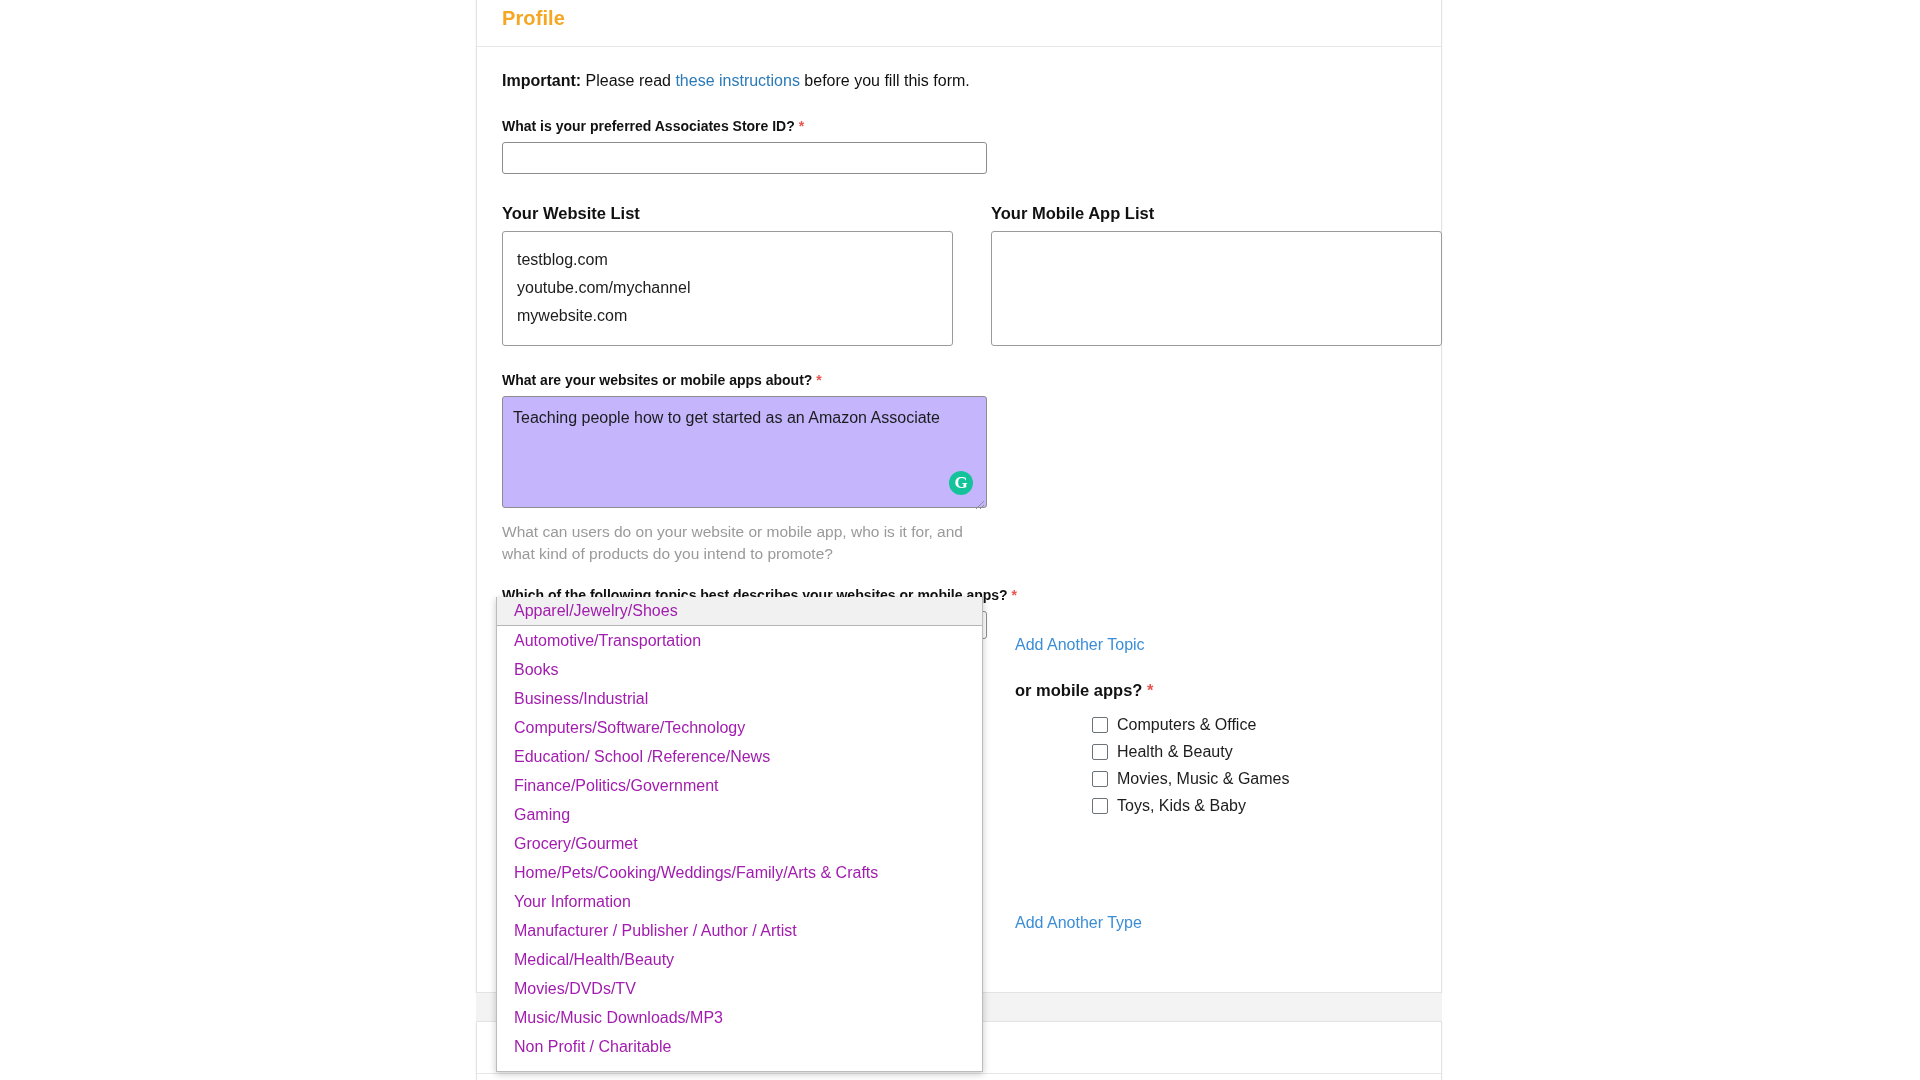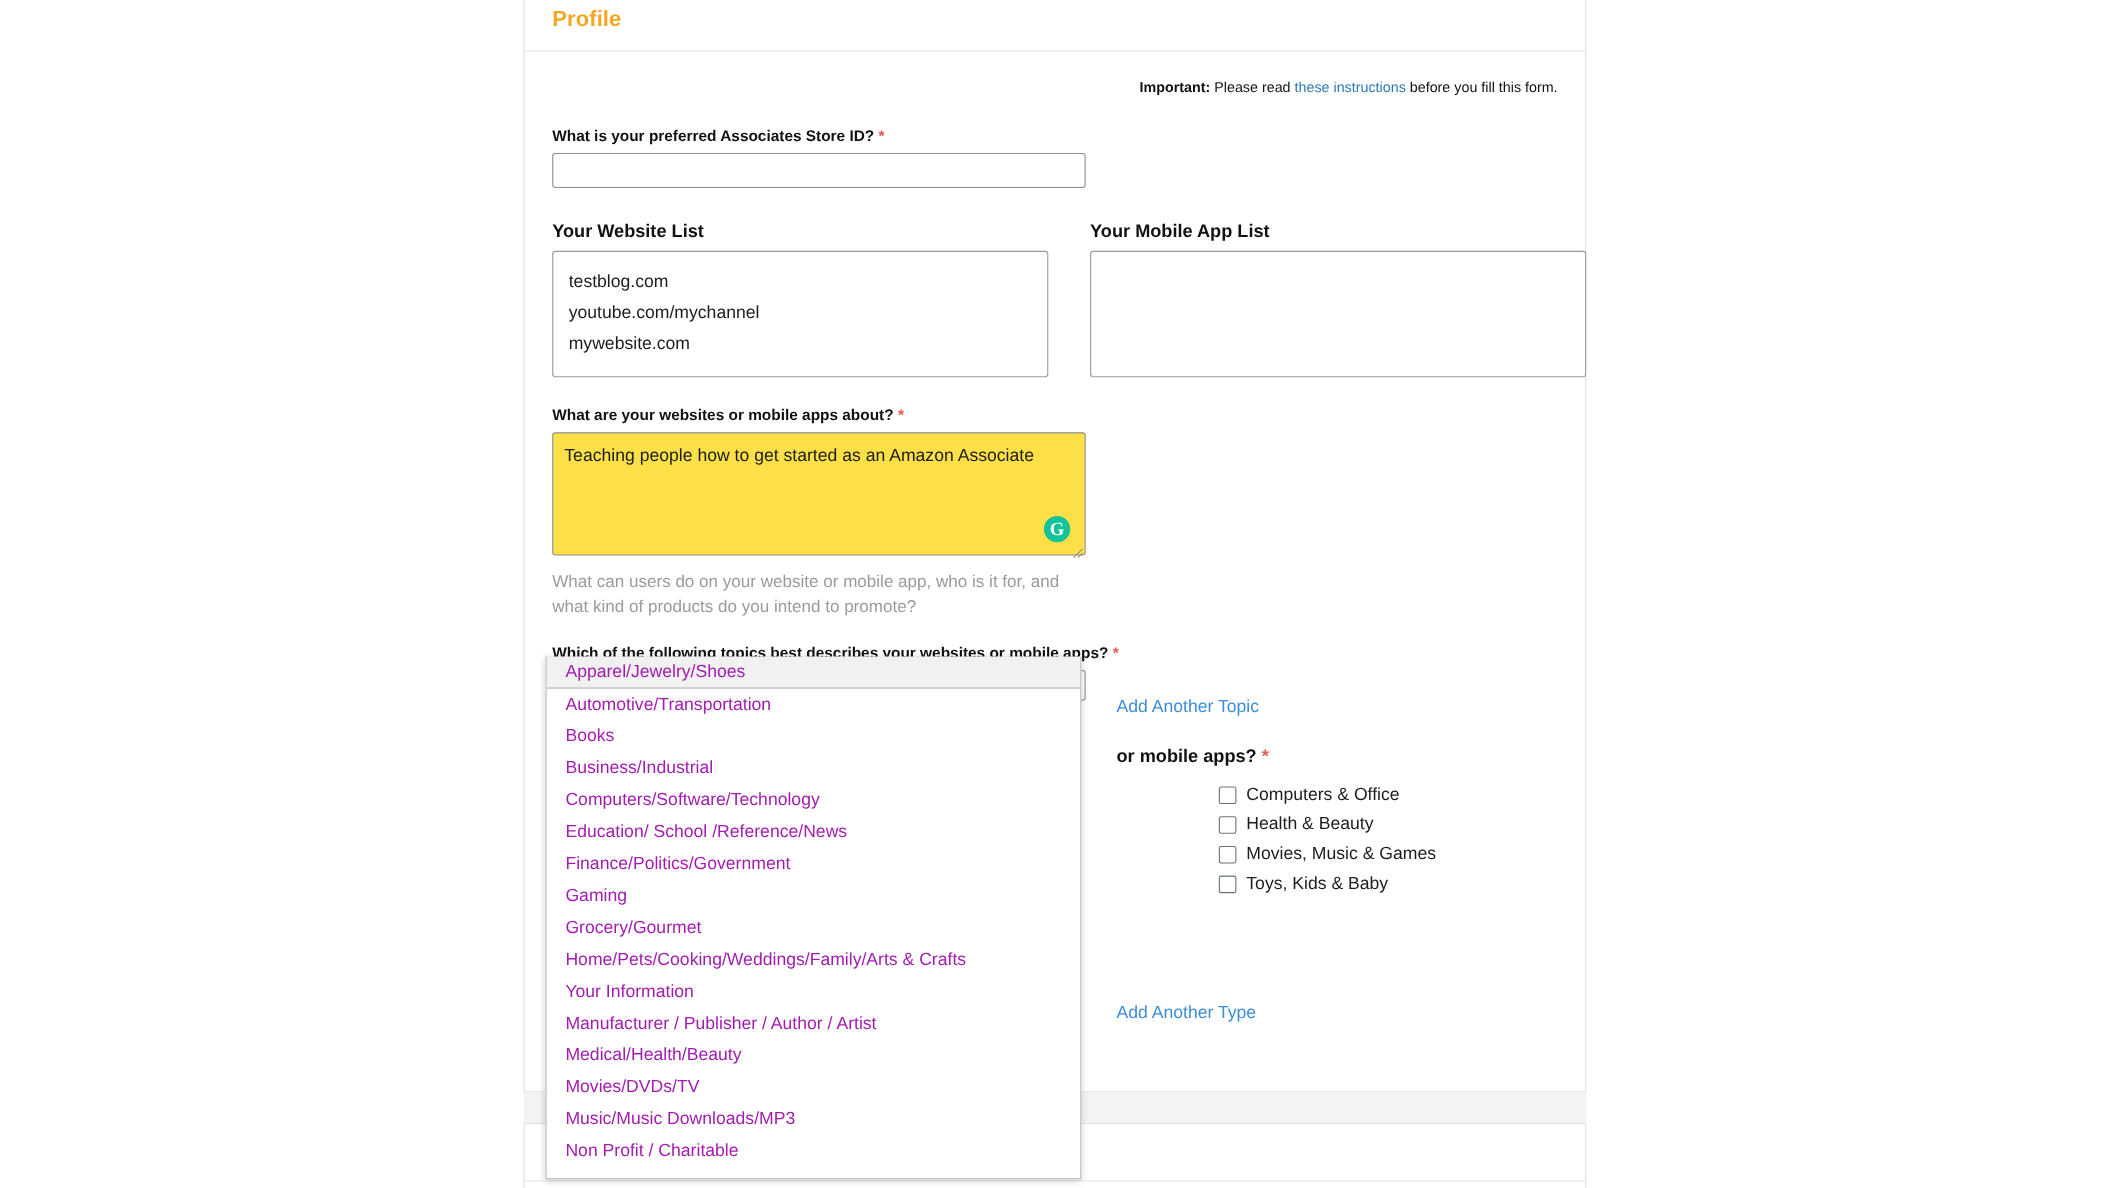--- a/index.html
+++ b/index.html
@@ -40,24 +40,23 @@
   .card-header-title {
     color: #f5a623;
     font-size: 20px;
     font-weight: bold;
     letter-spacing: .1px;
   }
   .card-body { padding: 25px; position: relative; }
 
   
   .important-line {
-    font-size: 13px;
+    font-size: 16px;
     color: #111111;
     margin: 0 0 28px 0;
-    text-align: right;
   }
   .important-line b { font-weight: bold; }
   .link { color: #2a7ab9; text-decoration: none; }
 
   .field-label {
     font-size: 14px;
     font-weight: bold;
     color: #111111;
     margin-bottom: 8px;
     display: block;
@@ -94,21 +93,21 @@
     color: #1c1c1c;
     line-height: 28px;
   }
 
   .textarea-wrap { position: relative; width: 485px; margin-top: 8px; }
   .textarea-box {
     width: 485px; height: 112px;
     border: 1px solid #8d8d8d;
     border-radius: 3px;
     box-sizing: border-box;
-    background: #fde047;
+    background: #c4b5fd;
     padding: 10px 10px;
     font-size: 16px;
     color: #1c1c1c;
     line-height: 22px;
     font-family: "Liberation Sans", sans-serif;
     resize: none;
     outline: none;
   }
   .grammarly-badge {
     position: absolute;
@@ -160,21 +159,21 @@
     font-size: 16.5px;
     font-weight: bold;
     color: #111;
     white-space: nowrap;
   }
   
   .cb-grid {
     position: absolute;
     left: 400px;  top: 124px;
     display: flex;
-    gap: 16px;
+    gap: 0;
   }
   .cb-col { display: flex; flex-direction: column; }
   #cb-col-left { width: 190px; }
   .cb-item {
     display: flex; align-items: center;
     height: 27px;
     font-size: 16px; color: #1c1c1c;
   }
   .cb-box {
     width: 16px; height: 16px;

